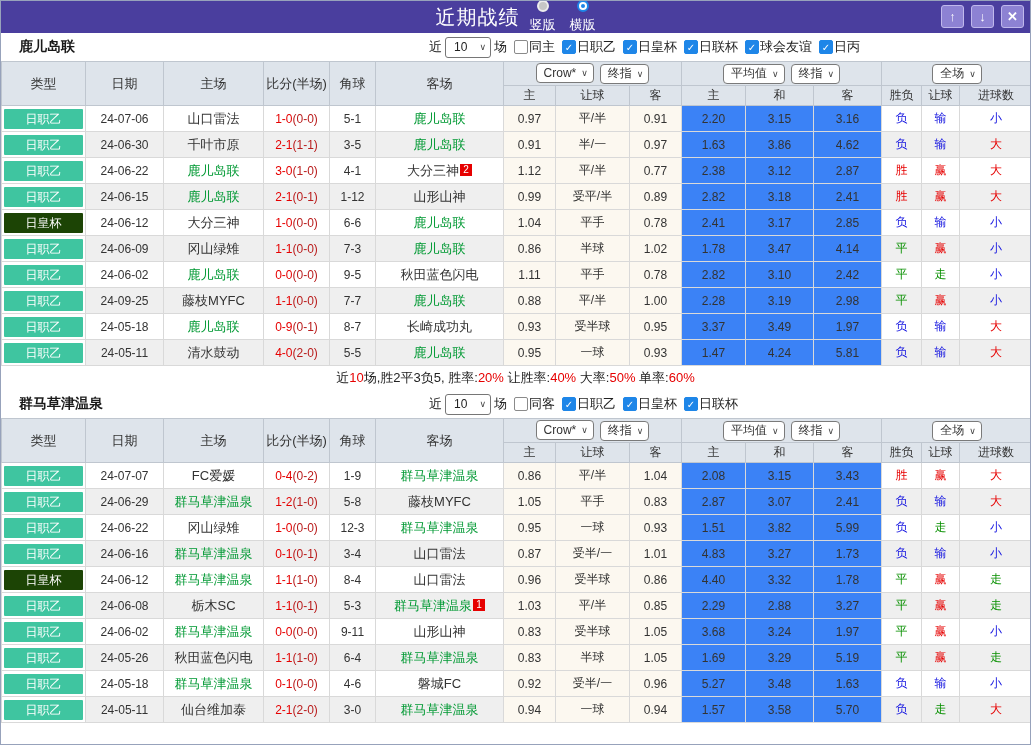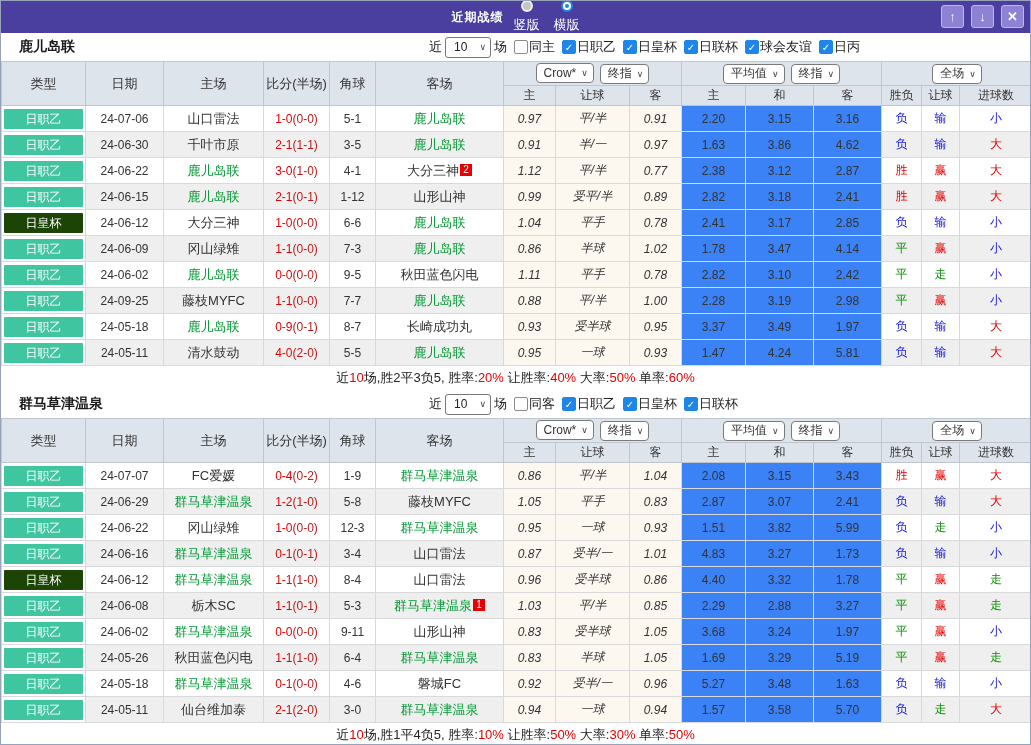--- a/index.html
+++ b/index.html
@@ -1,21 +1,21 @@
 <!DOCTYPE html>
 <html><head>
 <meta charset="utf-8">
 <style>
   html,body{margin:0;padding:0;background:#fff;}
   body{font-family:"Liberation Sans","DejaVu Sans",sans-serif;}
   .window{width:1031px;height:745px;box-sizing:border-box;border:1px solid #97a2bb;overflow:hidden;background:#fff;}
 
   
   .titlebar{height:32px;background:#4a3e9e;position:relative;display:flex;align-items:center;justify-content:center;}
-  .titlebar .title{color:#fff;font-weight:bold;font-size:12px;letter-spacing:1px;}
+  .titlebar .title{color:#fff;font-weight:normal;font-size:20px;letter-spacing:1px;}
   .tb-radios{display:flex;align-items:center;margin-left:10px;gap:14px;}
   .radio-item{display:flex;align-items:center;gap:4px;cursor:pointer;flex-direction:column;}
   .radio-item .rlabel{color:#fff;font-size:13px;}
   .radio{width:12px;height:12px;border-radius:50%;box-sizing:border-box;display:inline-block;position:relative;}
   .radio.off{background:#c6c6c6;border:2px solid #ededed;}
   .radio.on{background:#fff;border:2px solid #1e86e8;}
   .radio.on::after{content:"";position:absolute;left:2px;top:2px;width:4px;height:4px;border-radius:50%;background:#1e86e8;}
   .tb-buttons{position:absolute;right:6px;top:4px;display:flex;gap:7px;}
   .tb-btn{width:23px;height:23px;background:#8d82d3;border:1px solid #c0b8ec;border-radius:3px;color:#fff;font-weight:bold;font-size:13px;line-height:21px;text-align:center;cursor:pointer;padding:0;}
 
@@ -32,21 +32,21 @@
 
   
   table{border-collapse:collapse;table-layout:fixed;width:1031px;}
   th,td{padding:0;overflow:hidden;white-space:nowrap;}
   thead th{background:#dee4eb;border:1px solid #bfc6cf;color:#333;font-weight:normal;font-size:13px;}
   thead tr.grp th{height:23px;}
   thead tr.sub th{height:19px;font-size:12px;}
   .dd{display:inline-flex;align-items:center;justify-content:space-between;height:20px;border:1px solid #7a7a7a;border-radius:4px;background:#fff;padding:0 5px 0 7px;box-sizing:border-box;font-size:12px;margin:0 3px;cursor:pointer;gap:5px;}
   tbody td{height:25px;border:1px solid #d9d9d9;font-size:12px;text-align:center;color:#333;background:#fff;}
   tbody tr.even .pl{background:#efefef;}
-  td.cream{background:#fcf8f0;font-style:italic;}
+  td.cream{background:#fcf8f0;}
   td.avgb{background:#3b82f6;}
   .type-pill{display:block;margin:2px 2px;height:20px;line-height:20px;border-radius:1px;color:#fff;font-size:12px;}
   .type-pill.league{background:#3fc5a0;}
   .type-pill.cup{background:#1c4405;}
   .tgreen{color:#009933;}
   .goals{color:#e60000;}
   .half{color:#b91c1c;}
   .t-red{color:#e60000;}
   .t-blue{color:#1414e0;}
   .t-green{color:#089000;}
@@ -655,16 +655,15 @@
             <td class="cream">0.94</td>
             <td class="avgb">1.57</td>
             <td class="avgb">3.58</td>
             <td class="avgb">5.70</td>
             <td class="pl t-blue">负</td>
             <td class="pl t-green">走</td>
             <td class="pl t-red">大</td>
           </tr>
         </tbody>
     </table>
-    <div class="summary" id="summary-1"><span>近</span><span class="red">10</span><span>场,胜1平4负5, 胜率:</span><span class="red">10%</span><span> 让胜率:</span><span class="red">50%</span><span> 大率:</span><span class="red">30%</span><span> 单率:</span><span class="red">50%</span></div>
   </div>
 
 </div>
 
 </body></html>

